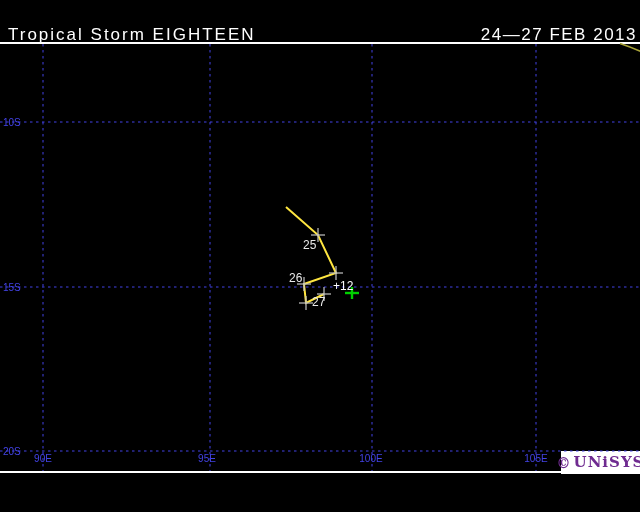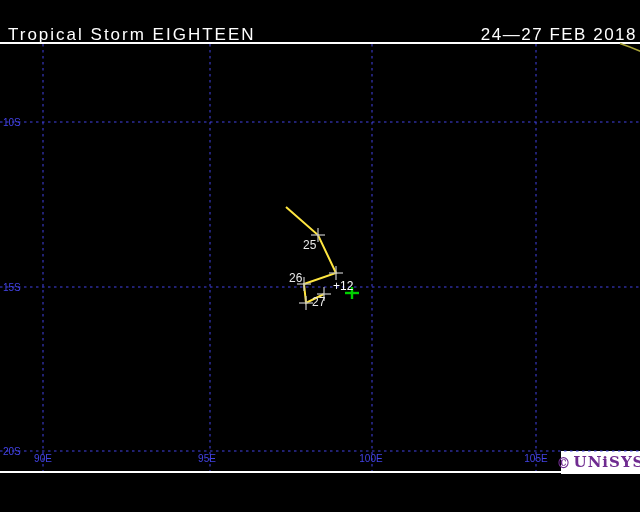--- a/index.html
+++ b/index.html
@@ -78,21 +78,21 @@
   }
   svg text { font-family: "Liberation Sans", sans-serif; }
 </style>
 </head>
 <body>
 
 <div id="screen">
 
   <div class="title-text">Tropical Storm EIGHTEEN</div>
 
-  <div class="date-text">24—27 FEB 2018</div>
+  <div class="date-text">24—27 FEB 2013</div>
 
   <div class="hline-top"></div>
   <div class="hline-bottom"></div>
 
   <div id="logo-box" style="color: rgb(111, 43, 144);">
     <span class="logo-copyright">©</span>
     <span class="logo-name">UNiSYS</span>
   </div>
 
   <svg id="map-svg" viewBox="0 0 640 512" xmlns="http://www.w3.org/2000/svg">

